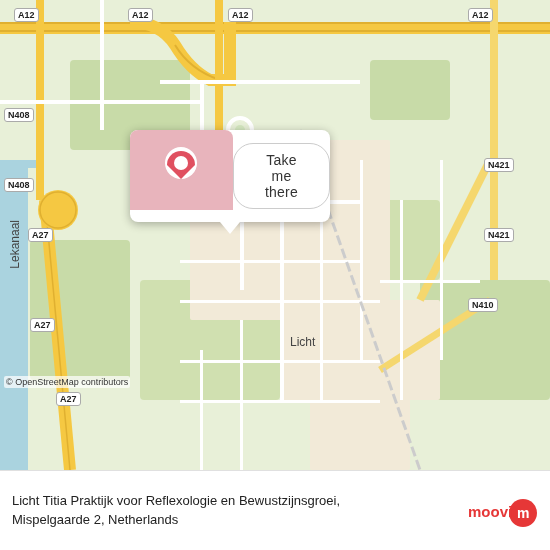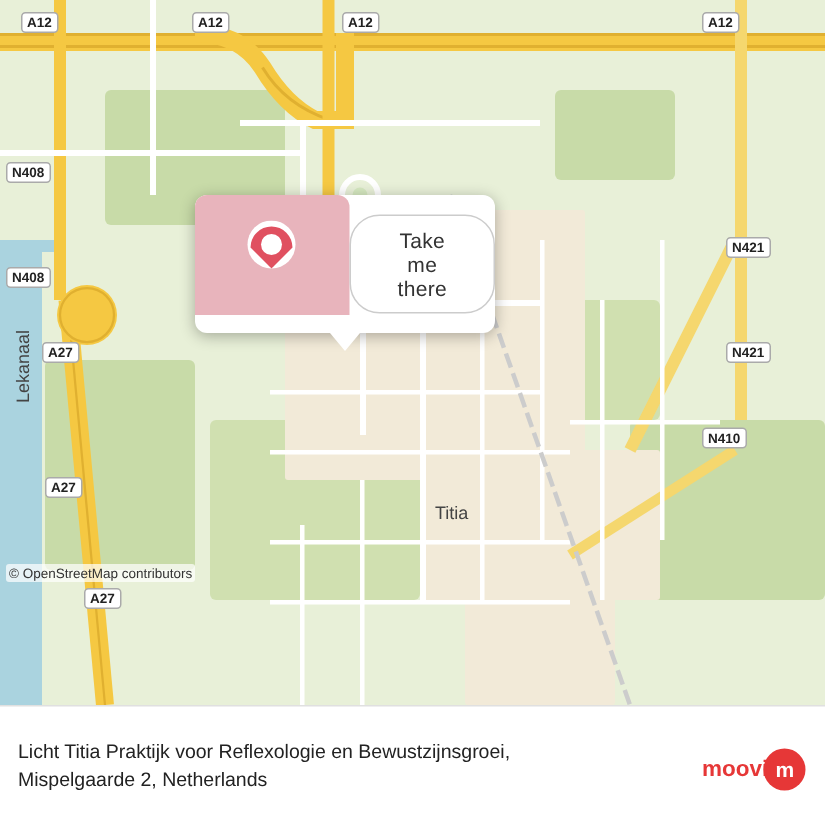--- a/index.html
+++ b/index.html
@@ -224,25 +224,25 @@
   <div class="road-badge" style="left:128px;top:8px;">A12</div>
   <div class="road-badge" style="left:228px;top:8px;">A12</div>
   <div class="road-badge" style="left:468px;top:8px;">A12</div>
   <div class="road-badge" style="left:4px;top:108px;">N408</div>
   <div class="road-badge" style="left:4px;top:178px;">N408</div>
   <div class="road-badge" style="left:28px;top:228px;">A27</div>
   <div class="road-badge" style="left:30px;top:318px;">A27</div>
   <div class="road-badge" style="left:56px;top:392px;">A27</div>
   <div class="road-badge" style="left:484px;top:158px;">N421</div>
   <div class="road-badge" style="left:484px;top:228px;">N421</div>
-  <div class="road-badge" style="left:468px;top:285px;">N410</div>
+  <div class="road-badge" style="left:468px;top:298px;">N410</div>
 
   <div class="map-label label-vertical" style="left:8px;top:220px;">Lekanaal</div>
 
-  <div class="map-label" style="left:290px;top:335px;">Titia</div>
+  <div class="map-label" style="left:290px;top:335px;">Licht</div>
 
   <div id="popup-card">
     <div class="pin-area">
 
       <svg width="36" height="46" viewBox="0 0 36 46">
         <circle cx="18" cy="16" r="16" fill="white"></circle>
         <path d="M18 32 Q18 32 4 18 A14 14 0 1 1 32 18 Q18 32 18 32Z" fill="#e05060"></path>
         <circle cx="18" cy="16" r="7" fill="white"></circle>
       </svg>
     </div>

